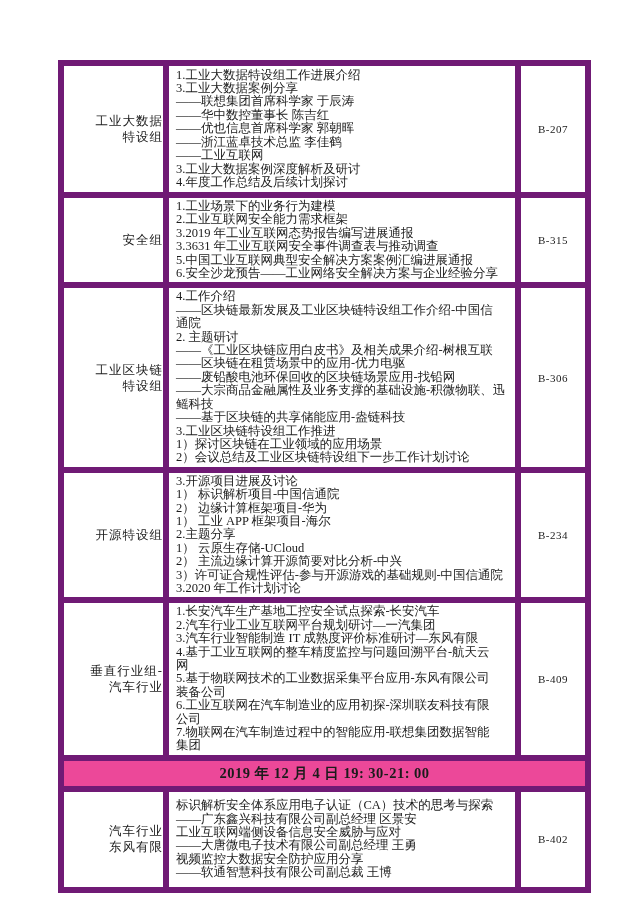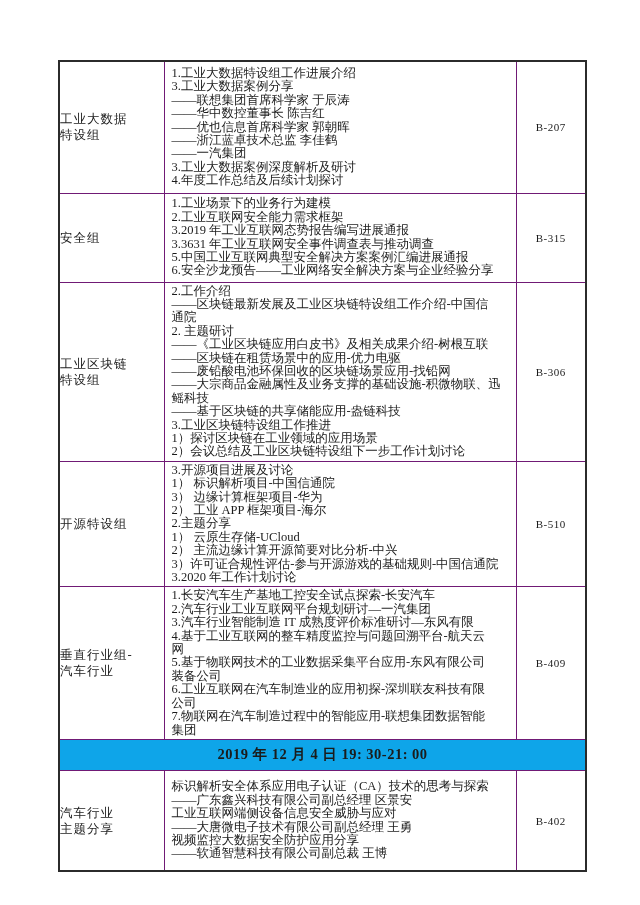--- a/index.html
+++ b/index.html
@@ -6,41 +6,41 @@
   .page{
     width:640px;height:905px;position:relative;background:#ffffff;
     font-family:"Liberation Serif","DejaVu Serif",serif;color:#1b1b1b;
     overflow:hidden;
   }
   table.schedule{
     position:absolute;left:58px;top:60px;width:527px;
     border-collapse:collapse;table-layout:fixed;
     border:2px solid #2b2b2b;
   }
-  td{border:1px solid #701a75;padding:0;overflow:hidden;}
+  td{border:6px solid #701a75;padding:0;overflow:hidden;}
   col.c-group{width:105px;}
   col.c-content{width:352px;}
   col.c-room{width:70px;}
 
   td.group-cell{
-    text-align:left;vertical-align:middle;
+    text-align:right;vertical-align:middle;
     font-size:12.5px;line-height:16px;letter-spacing:1px;
   }
   td.content-cell{
     vertical-align:middle;padding:2px 3px 2px 7px;
     font-size:12.5px;line-height:13.4px;
   }
   td.room-cell{
     text-align:center;vertical-align:middle;
     font-size:11px;letter-spacing:0.5px;
   }
   td.banner-cell{
     text-align:center;vertical-align:middle;
     font-weight:bold;font-size:14.5px;letter-spacing:0.5px;
-    background:#0ea5e9;
+    background:#ec4899;
   }
   tr.r0{height:132px;}
   tr.r1{height:89px;}
   tr.r2{height:172px;}
   tr.r3{height:125px;}
   tr.r4{height:148px;}
   tr.rb{height:31px;}
   tr.r5{height:101px;}
   .content-line{white-space:normal;}
 </style>
@@ -60,21 +60,21 @@
             <div class="group-line">工业大数据</div>
             <div class="group-line">特设组</div>
           </td>
         <td class="content-cell">
             <div class="content-line">1.工业大数据特设组工作进展介绍</div>
             <div class="content-line">3.工业大数据案例分享</div>
             <div class="content-line">——联想集团首席科学家 于辰涛</div>
             <div class="content-line">——华中数控董事长 陈吉红</div>
             <div class="content-line">——优也信息首席科学家 郭朝晖</div>
             <div class="content-line">——浙江蓝卓技术总监 李佳鹤</div>
-            <div class="content-line">——一汽集团</div>
+            <div class="content-line">——工业互联网</div>
             <div class="content-line">3.工业大数据案例深度解析及研讨</div>
             <div class="content-line">4.年度工作总结及后续计划探讨</div>
           </td>
         <td class="room-cell">B-207</td>
       </tr>
       <tr class="r1">
         <td class="group-cell">
             <div class="group-line">安全组</div>
           </td>
         <td class="content-cell">
@@ -86,21 +86,21 @@
             <div class="content-line">6.安全沙龙预告——工业网络安全解决方案与企业经验分享</div>
           </td>
         <td class="room-cell">B-315</td>
       </tr>
       <tr class="r2">
         <td class="group-cell">
             <div class="group-line">工业区块链</div>
             <div class="group-line">特设组</div>
           </td>
         <td class="content-cell">
-            <div class="content-line">2.工作介绍</div>
+            <div class="content-line">4.工作介绍</div>
             <div class="content-line">——区块链最新发展及工业区块链特设组工作介绍-中国信</div>
             <div class="content-line">通院</div>
             <div class="content-line">2. 主题研讨</div>
             <div class="content-line">——《工业区块链应用白皮书》及相关成果介绍-树根互联</div>
             <div class="content-line">——区块链在租赁场景中的应用-优力电驱</div>
             <div class="content-line">——废铅酸电池环保回收的区块链场景应用-找铅网</div>
             <div class="content-line">——大宗商品金融属性及业务支撑的基础设施-积微物联、迅</div>
             <div class="content-line">鳐科技</div>
             <div class="content-line">——基于区块链的共享储能应用-盎链科技</div>
             <div class="content-line">3.工业区块链特设组工作推进</div>
@@ -109,29 +109,29 @@
           </td>
         <td class="room-cell">B-306</td>
       </tr>
       <tr class="r3">
         <td class="group-cell">
             <div class="group-line">开源特设组</div>
           </td>
         <td class="content-cell">
             <div class="content-line">3.开源项目进展及讨论</div>
             <div class="content-line">1） 标识解析项目-中国信通院</div>
-            <div class="content-line">3） 边缘计算框架项目-华为</div>
-            <div class="content-line">2） 工业 APP 框架项目-海尔</div>
+            <div class="content-line">2） 边缘计算框架项目-华为</div>
+            <div class="content-line">1） 工业 APP 框架项目-海尔</div>
             <div class="content-line">2.主题分享</div>
             <div class="content-line">1） 云原生存储-UCloud</div>
             <div class="content-line">2） 主流边缘计算开源简要对比分析-中兴</div>
             <div class="content-line">3）许可证合规性评估-参与开源游戏的基础规则-中国信通院</div>
             <div class="content-line">3.2020 年工作计划讨论</div>
           </td>
-        <td class="room-cell">B-510</td>
+        <td class="room-cell">B-234</td>
       </tr>
       <tr class="r4">
         <td class="group-cell">
             <div class="group-line">垂直行业组-</div>
             <div class="group-line">汽车行业</div>
           </td>
         <td class="content-cell">
             <div class="content-line">1.长安汽车生产基地工控安全试点探索-长安汽车</div>
             <div class="content-line">2.汽车行业工业互联网平台规划研讨—一汽集团</div>
             <div class="content-line">3.汽车行业智能制造 IT 成熟度评价标准研讨—东风有限</div>
@@ -145,21 +145,21 @@
             <div class="content-line">集团</div>
           </td>
         <td class="room-cell">B-409</td>
       </tr>
       <tr class="rb">
         <td class="banner-cell" colspan="3">2019 年 12 月 4 日 19: 30-21: 00</td>
       </tr>
       <tr class="r5">
         <td class="group-cell">
             <div class="group-line">汽车行业</div>
-            <div class="group-line">主题分享</div>
+            <div class="group-line">东风有限</div>
           </td>
         <td class="content-cell">
             <div class="content-line">标识解析安全体系应用电子认证（CA）技术的思考与探索</div>
             <div class="content-line">——广东鑫兴科技有限公司副总经理 区景安</div>
             <div class="content-line">工业互联网端侧设备信息安全威胁与应对</div>
             <div class="content-line">——大唐微电子技术有限公司副总经理 王勇</div>
             <div class="content-line">视频监控大数据安全防护应用分享</div>
             <div class="content-line">——软通智慧科技有限公司副总裁 王博</div>
           </td>
         <td class="room-cell">B-402</td>

